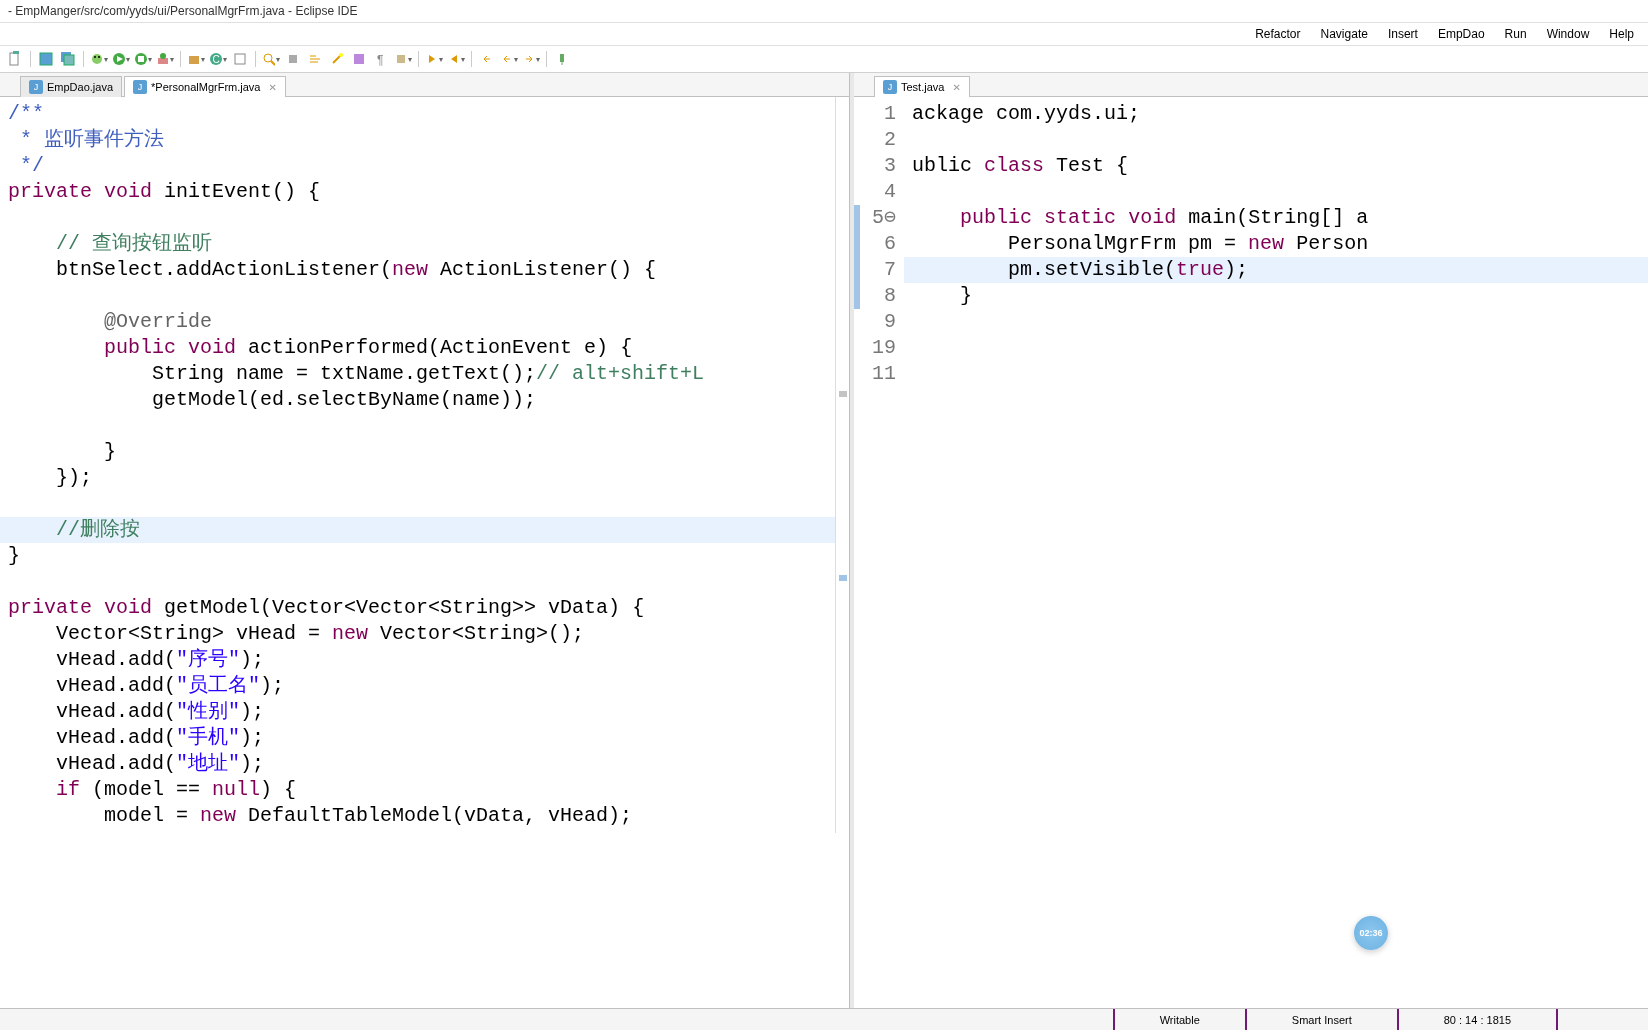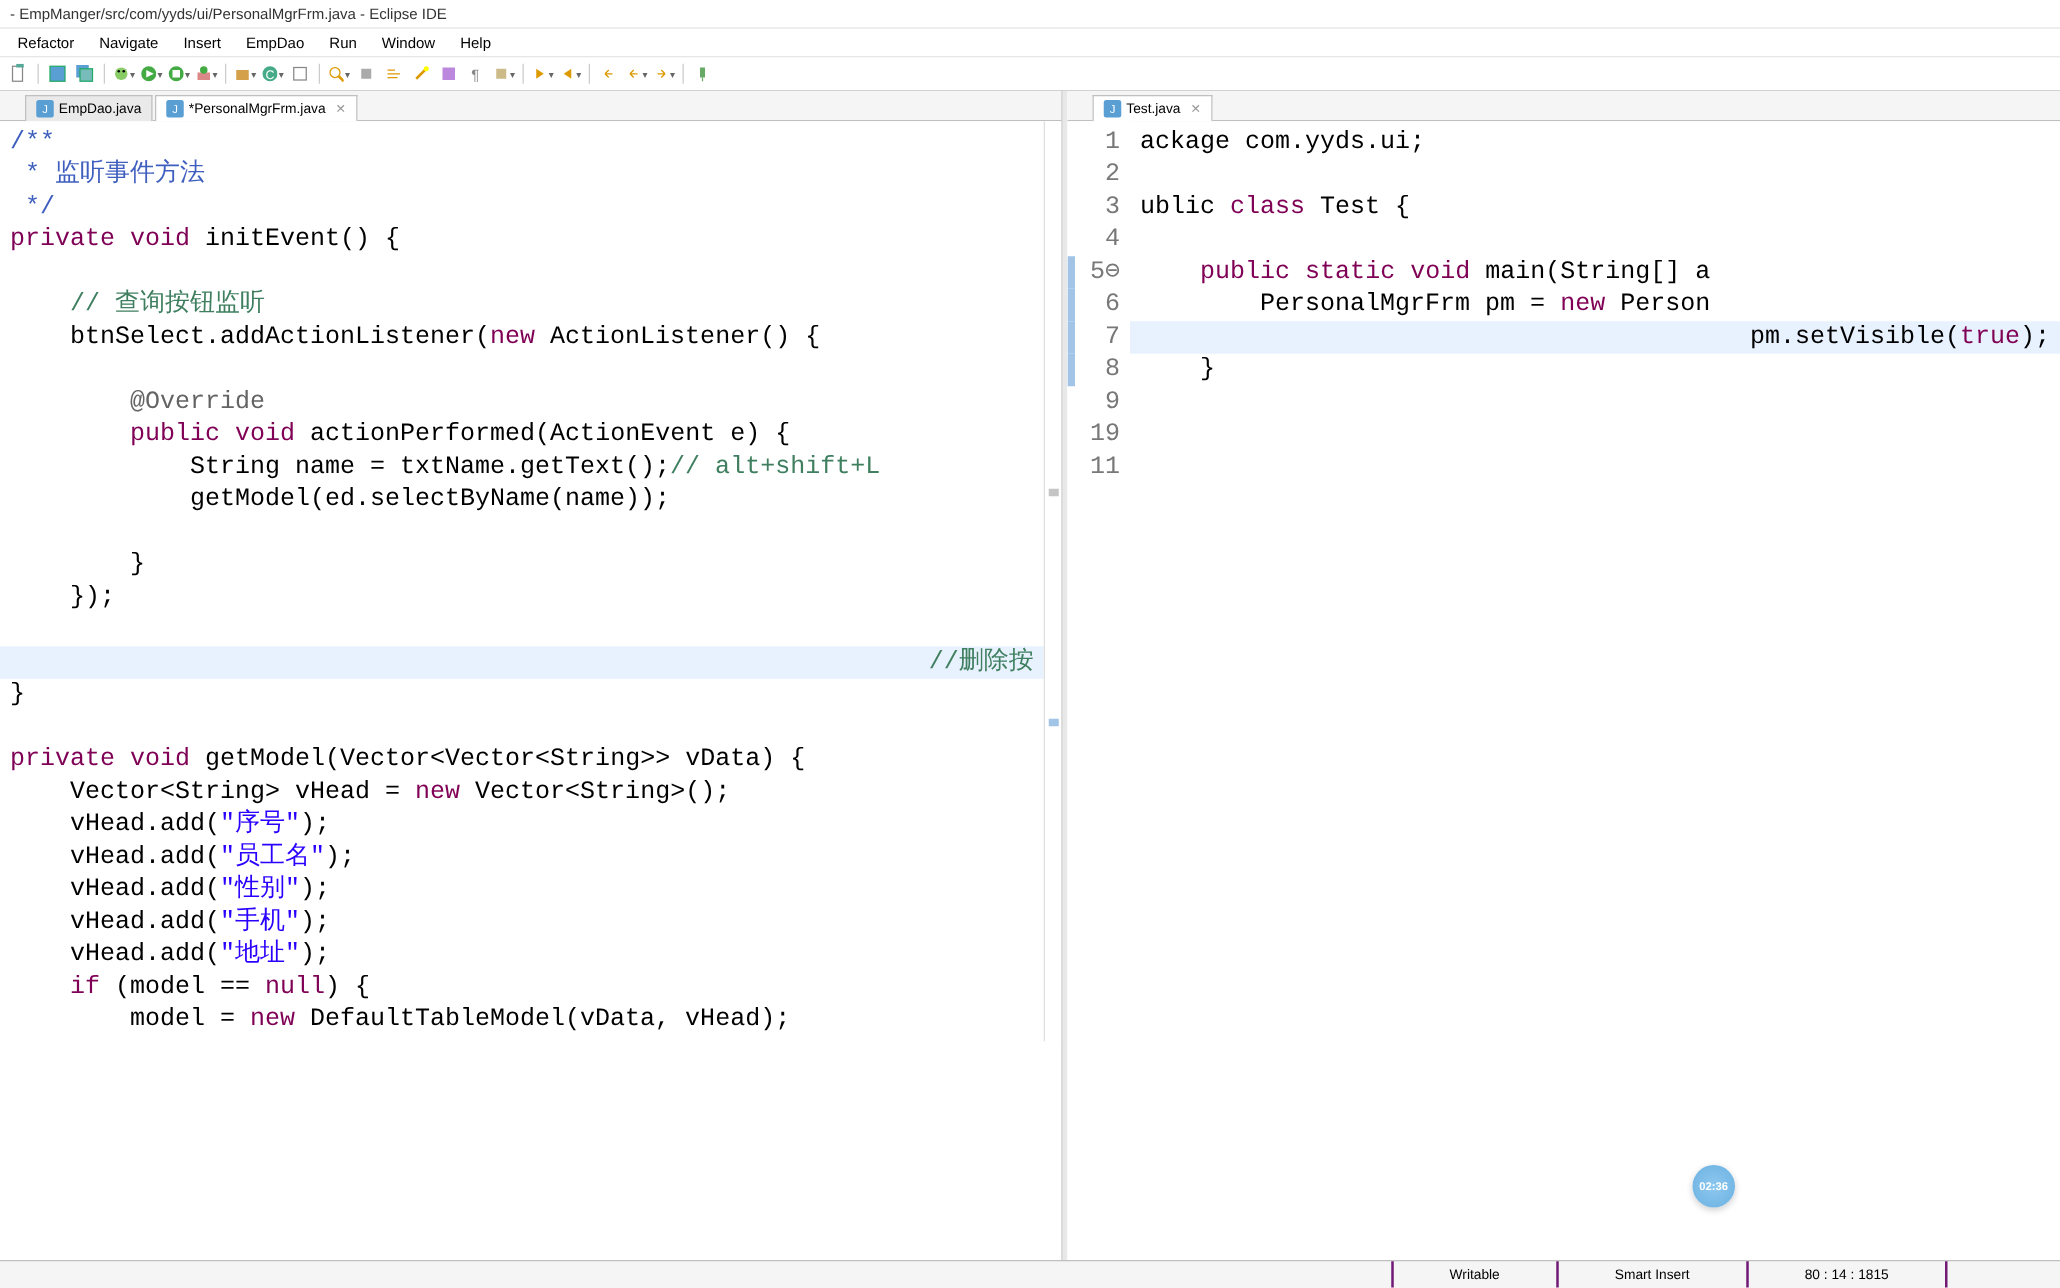--- a/index.html
+++ b/index.html
@@ -1,50 +1,50 @@
 <!DOCTYPE html>
 <html><head>
   <meta charset="utf-8">
   <style>
     * { margin: 0; padding: 0; box-sizing: border-box; }
     body { font-family: "Segoe UI", Tahoma, sans-serif; font-size: 12px; background: #f5f5f5; overflow: hidden; width: 1648px; height: 1030px; }
     .titlebar { background: #fff; color: #333; padding: 4px 8px; font-size: 12px; border-bottom: 1px solid #e0e0e0; }
-    .menubar { background: #fff; display: flex; gap: 0; padding: 0 4px; border-bottom: 1px solid #e0e0e0; }
+    .menubar { background: #fff; display: flex; gap: 0; padding: 0 4px; border-bottom: 1px solid #e0e0e0; justify-content: flex-end; }
     .menubar-item { padding: 4px 10px; cursor: pointer; }
     .toolbar { background: #fff; display: flex; gap: 4px; padding: 4px 6px; border-bottom: 1px solid #d0d0d0; align-items: center; }
     .toolbar-btn { width: 18px; height: 18px; display: inline-flex; align-items: center; justify-content: center; cursor: pointer; border-radius: 2px; }
     .toolbar-sep { width: 1px; height: 16px; background: #ccc; margin: 0 2px; }
     .dropdown-arrow::after { content: '▾'; font-size: 8px; margin-left: 1px; color: #666; }
     .main-split { display: flex; height: calc(100% - 78px); }
     .editor-pane { display: flex; flex-direction: column; background: #fff; position: relative; }
     .left-pane { width: 850px; border-right: 1px solid #c0c0c0; }
     .right-pane { flex: 1; }
     .tab-bar { display: flex; background: #f5f5f5; border-bottom: 1px solid #c0c0c0; height: 24px; align-items: flex-end; padding-left: 20px; }
     .tab { display: flex; align-items: center; gap: 4px; padding: 3px 8px; background: #fff; border: 1px solid #c0c0c0; border-bottom: none; margin-right: 2px; font-size: 11px; cursor: pointer; position: relative; top: 1px; }
     .tab.inactive { background: #eaeaea; }
     .tab.active { background: #fff; }
     .tab-icon { width: 14px; height: 14px; display: inline-block; background: #5a9fd4; border-radius: 2px; font-size: 9px; color: #fff; text-align: center; line-height: 14px; }
     .tab-close { font-size: 10px; color: #999; cursor: pointer; margin-left: 4px; }
     .editor-content { flex: 1; overflow: auto; background: #fff; position: relative; }
     .code-area { font-family: Consolas, "Courier New", monospace; font-size: 20px; line-height: 26px; padding: 4px 0; white-space: pre; color: #000; }
     .code-line { padding: 0 8px; min-height: 26px; }
-    .highlighted-line { background: #e8f2fe; text-align: right; }
+    .highlighted-line { background: #e8f2fe; }
     .line-numbers { font-family: Consolas, "Courier New", monospace; font-size: 20px; line-height: 26px; color: #787878; text-align: right; padding: 4px 8px 4px 12px; user-select: none; background: #fff; }
     .ln { min-height: 26px; }
     .kw { color: #7f0055; font-weight: normal; }
     .cm { color: #3f7f5f; }
     .jd { color: #3f5fbf; }
     .st { color: #2a00ff; }
     .an { color: #646464; }
     .right-editor-body { display: flex; }
     .overview-ruler { width: 14px; background: #fff; border-left: 1px solid #ddd; position: relative; }
     .ruler-mark { position: absolute; width: 8px; height: 6px; left: 3px; background: #c4c4c4; }
     .statusbar { position: fixed; bottom: 0; left: 0; right: 0; height: 22px; background: #f5f5f5; border-top: 1px solid #c0c0c0; display: flex; align-items: center; font-size: 11px; }
     .status-cell { padding: 0 45px; border-left: 2px solid #701a75; height: 100%; display: flex; align-items: center; }
-    .timer-badge { position: fixed; right: 260px; bottom: 64px; width: 34px; height: 34px; border-radius: 50%; background: radial-gradient(circle, #8dc8f0, #6bb0e0); display: flex; align-items: center; justify-content: center; color: #fff; font-size: 9px; font-weight: bold; box-shadow: 0 2px 6px rgba(0,0,0,0.2); }
+    .timer-badge { position: fixed; right: 260px; bottom: 80px; width: 34px; height: 34px; border-radius: 50%; background: radial-gradient(circle, #8dc8f0, #6bb0e0); display: flex; align-items: center; justify-content: center; color: #fff; font-size: 9px; font-weight: bold; box-shadow: 0 2px 6px rgba(0,0,0,0.2); }
     .sash { width: 4px; background: #e8e8e8; cursor: col-resize; }
     .hscroll { height: 12px; background: #f0f0f0; border-top: 1px solid #ddd; }
     svg { display: block; }
   </style>
 </head>
 <body>
 
 <div class="titlebar">
   <span>- EmpManger/src/com/yyds/ui/PersonalMgrFrm.java - Eclipse IDE</span>
 </div>

